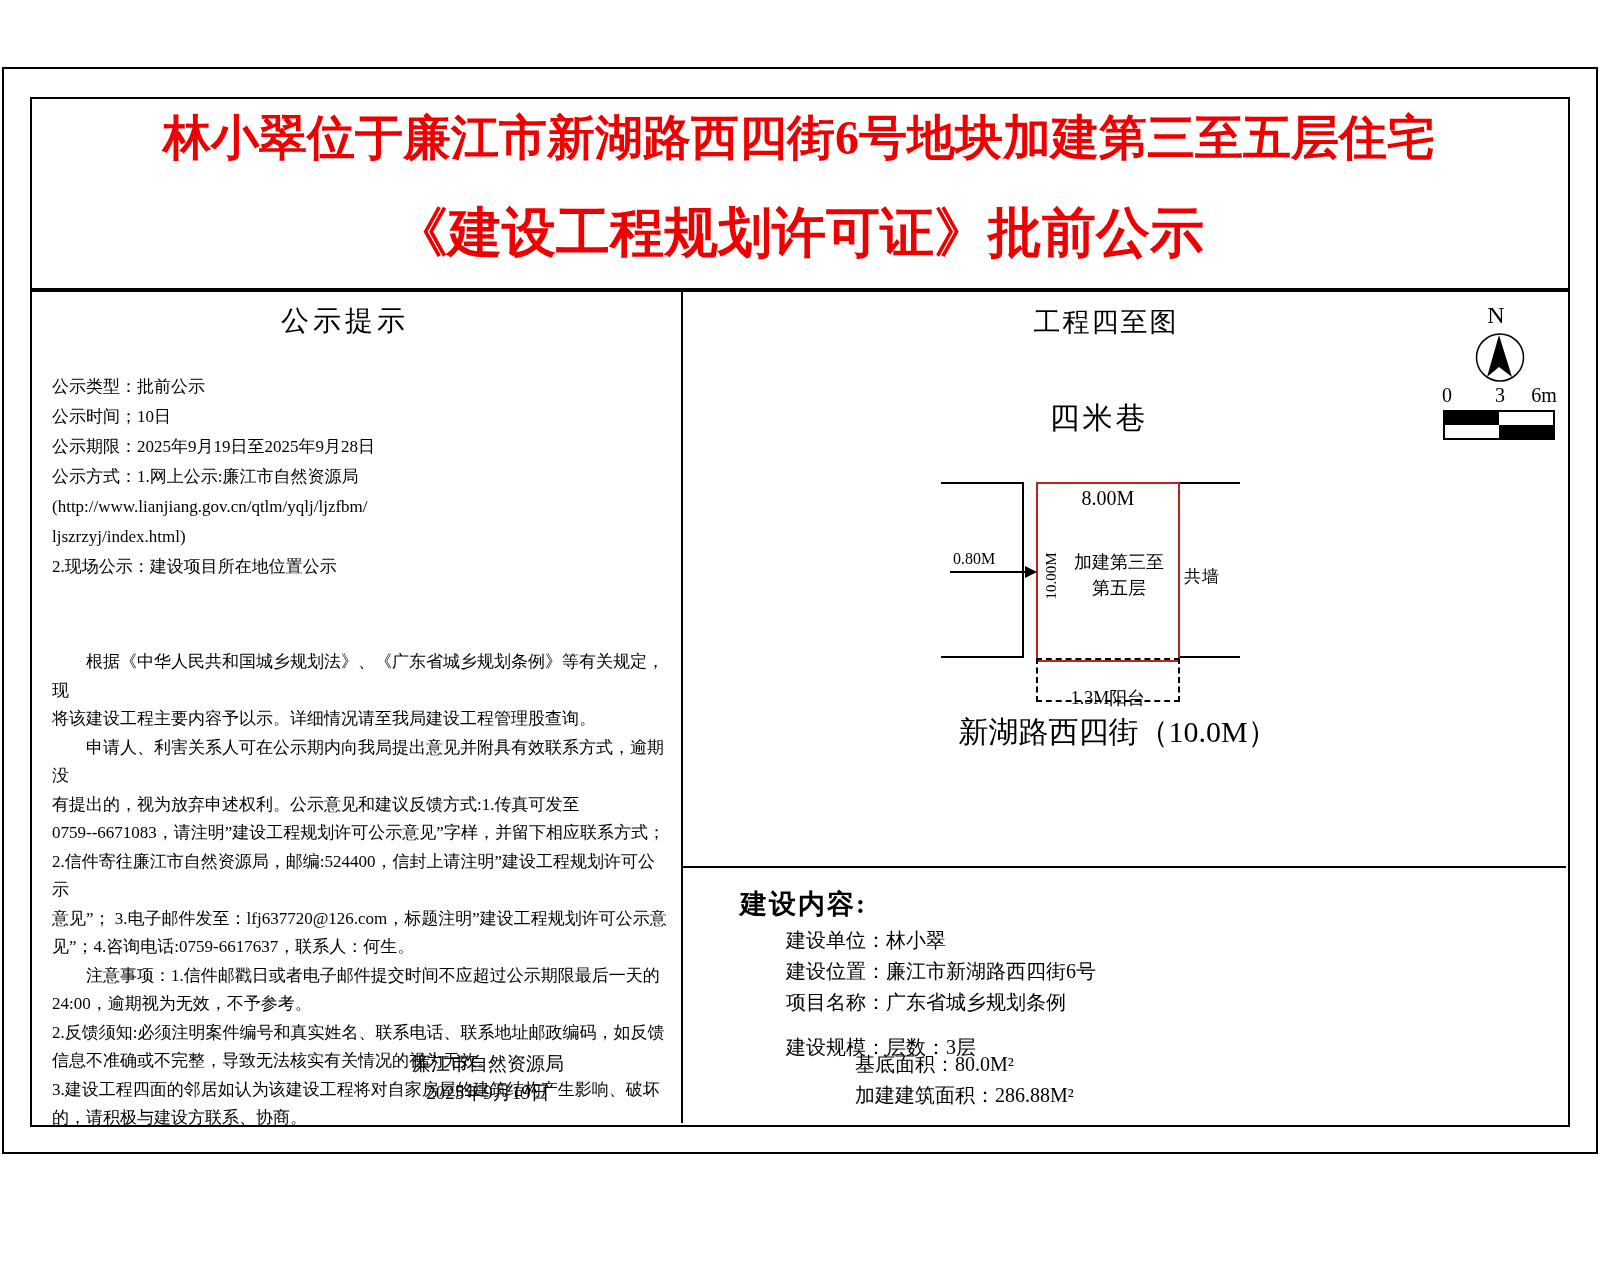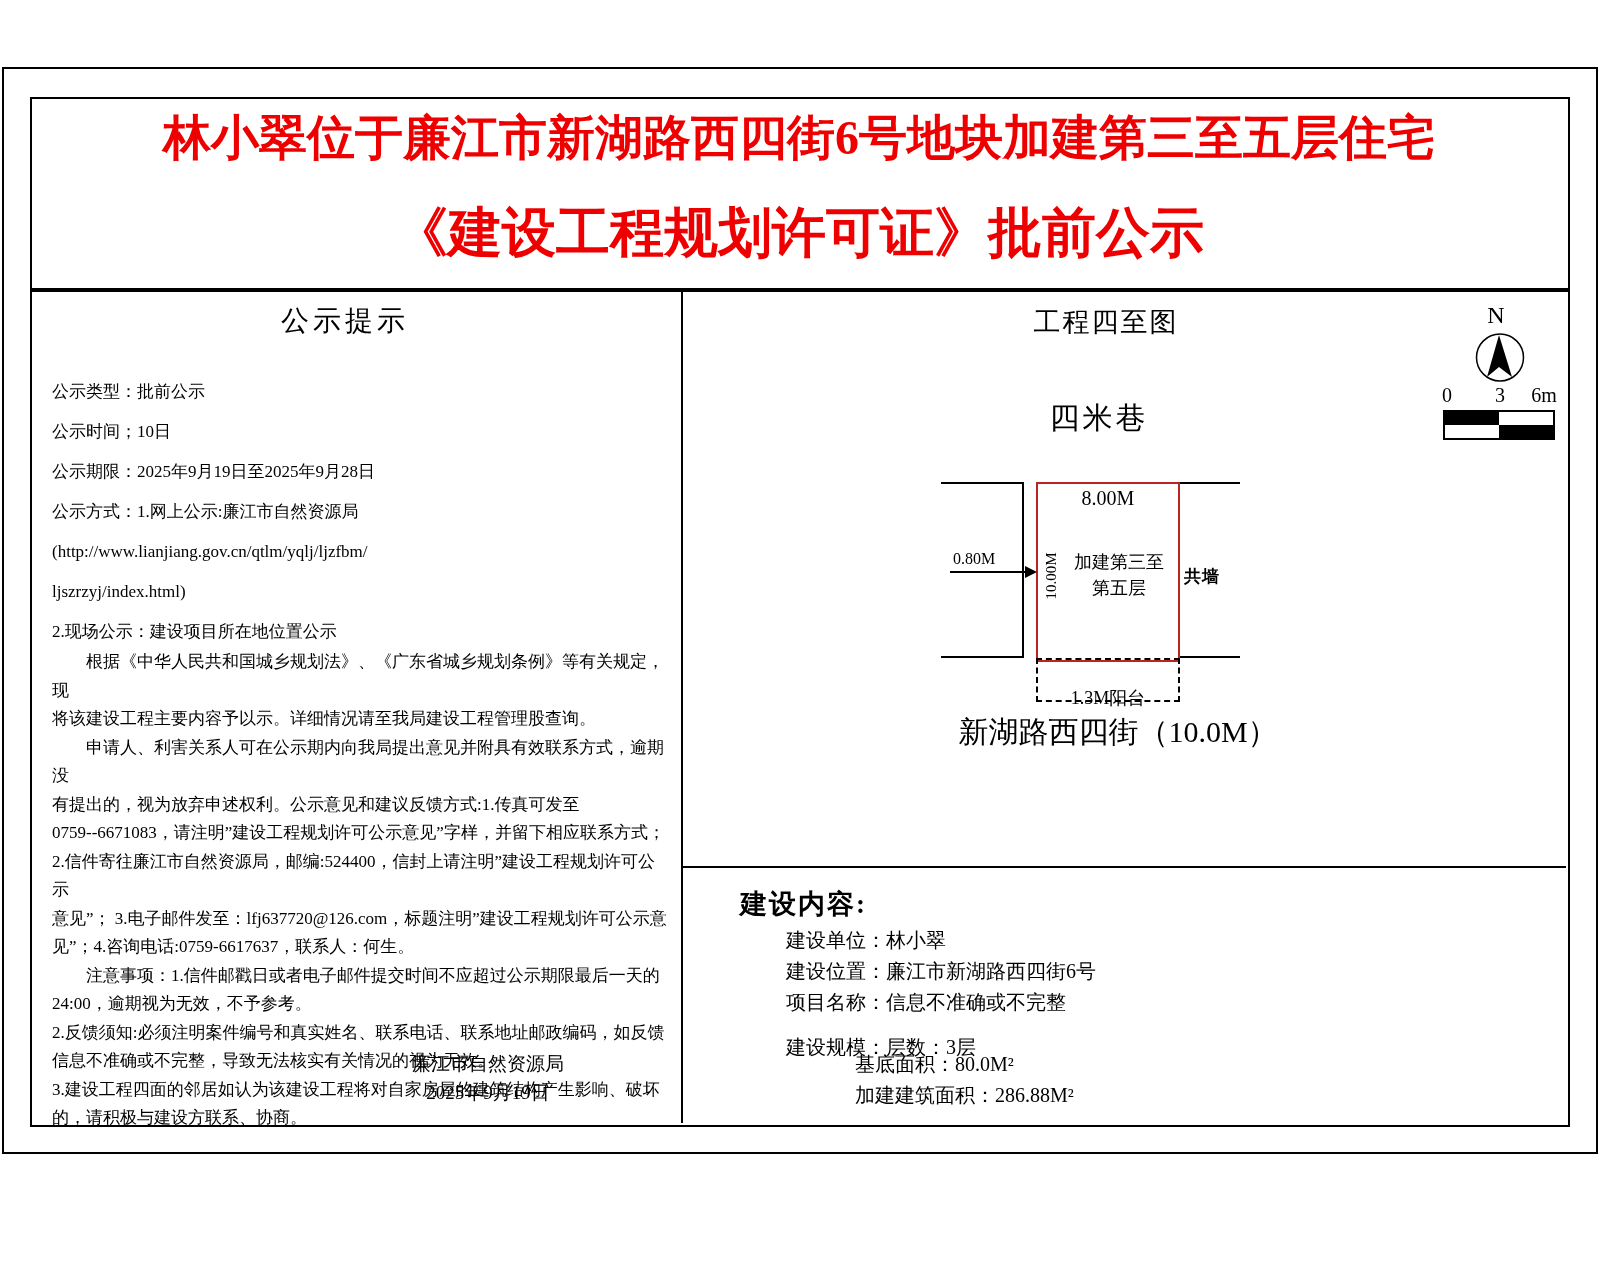--- a/index.html
+++ b/index.html
@@ -29,21 +29,21 @@
 
 <div class="box" style="left:30px;top:97px;width:1536px;height:191px;"></div>
 <div class="title-line" style="top:114px;font-size:48px;">林小翠位于廉江市新湖路西四街6号地块加建第三至五层住宅</div>
 <div class="title-line" style="top:206px;font-size:54px;">《建设工程规划许可证》批前公示</div>
 
 <div class="box" style="left:30px;top:288px;width:1536px;height:835px;"></div>
 <div class="vline" style="left:681px;top:290px;height:833px;"></div>
 <div class="hline" style="left:682px;top:866px;width:884px;"></div>
 
 <div class="abs ctr" style="left:30px;top:302px;width:630px;font-size:28px;letter-spacing:4px;">公示提示</div>
-<div class="abs pre" style="left:52px;top:372px;width:615px;font-size:17px;line-height:40px;">公示类型：批前公示
+<div class="abs pre" style="left:52px;top:372px;width:615px;font-size:17px;line-height:30px;">公示类型：批前公示
 公示时间；10日
 公示期限：2025年9月19日至2025年9月28日
 公示方式：1.网上公示:廉江市自然资源局
 (http://www.lianjiang.gov.cn/qtlm/yqlj/ljzfbm/
  ljszrzyj/index.html)
 2.现场公示：建设项目所在地位置公示</div>
 <div class="abs pre" style="left:52px;top:648px;width:618px;font-size:17px;line-height:28.5px;">　　根据《中华人民共和国城乡规划法》、《广东省城乡规划条例》等有关规定，现
 将该建设工程主要内容予以示。详细情况请至我局建设工程管理股查询。
 　　申请人、利害关系人可在公示期内向我局提出意见并附具有效联系方式，逾期没
 有提出的，视为放弃申述权利。公示意见和建议反馈方式:1.传真可发至
@@ -89,27 +89,27 @@
 <div class="plot-rect" style="left:1036px;top:482px;width:140px;height:176px;"></div>
 <div class="abs ctr" style="left:1040px;top:487px;width:136px;font-size:20px;">8.00M</div>
 <div class="abs ctr rot90" style="left:1020px;top:568px;width:62px;height:16px;font-size:15px;">10.00M</div>
 <div class="abs ctr pre" style="left:1060px;top:549px;width:118px;font-size:18px;line-height:26px;">加建第三至
 第五层</div>
 
 <div class="abs" style="left:953px;top:550px;font-size:16px;">0.80M</div>
 <div class="hline" style="left:950px;top:571px;width:78px;"></div>
 <div class="arrow-right" style="left:1025px;top:566px;"></div>
 
-<div class="abs" style="left:1184px;top:565px;font-size:17px;letter-spacing:1px;font-weight:bold;">共墙</div>
+<div class="abs" style="left:1184px;top:565px;font-size:17px;letter-spacing:1px;">共墙</div>
 
 <div class="dash-rect" style="left:1036px;top:658px;width:140px;height:40px;"></div>
 <div class="abs ctr" style="left:1036px;top:638px;width:144px;font-size:18px;margin-top:48px;">1.3M阳台</div>
 
 <div class="abs ctr" style="left:893px;top:712px;width:450px;font-size:30px;">新湖路西四街（10.0M）</div>
 
 <div class="abs" style="left:740px;top:886px;font-size:27px;letter-spacing:2px;font-weight:bold;">建设内容:</div>
 
 <div class="c-row" style="left:786px;top:928px;"><span>建设单位：</span><span>林小翠</span></div>
 <div class="c-row" style="left:786px;top:959px;"><span>建设位置：</span><span>廉江市新湖路西四街6号</span></div>
-<div class="c-row" style="left:786px;top:990px;"><span>项目名称：</span><span>信息不准确或不完整</span></div>
+<div class="c-row" style="left:786px;top:990px;"><span>项目名称：</span><span>广东省城乡规划条例</span></div>
 <div class="c-row" style="left:786px;top:1035px;"><span>建设规模：</span><span>层数：3层</span></div>
 <div class="c-row" style="left:855px;top:1052px;"><span>基底面积：</span><span>80.0M²</span></div>
 <div class="c-row" style="left:855px;top:1083px;text-align:center;"><span>加建建筑面积：</span><span>286.88M²</span></div>
 
 </body></html>

